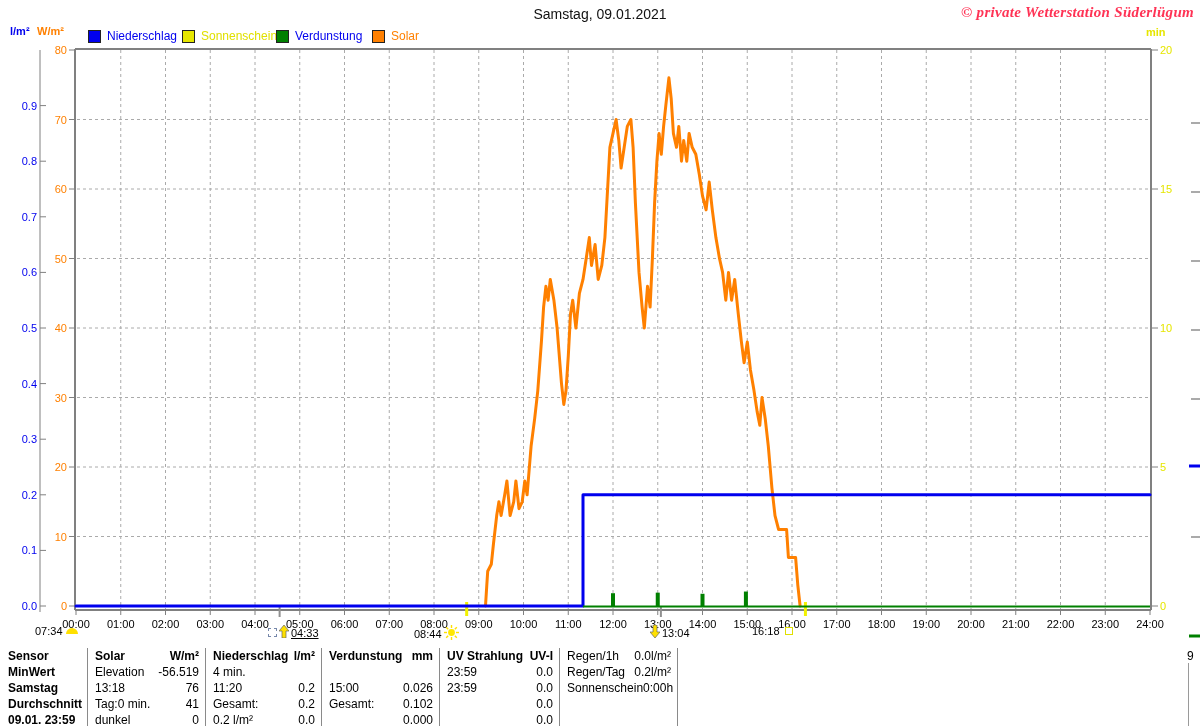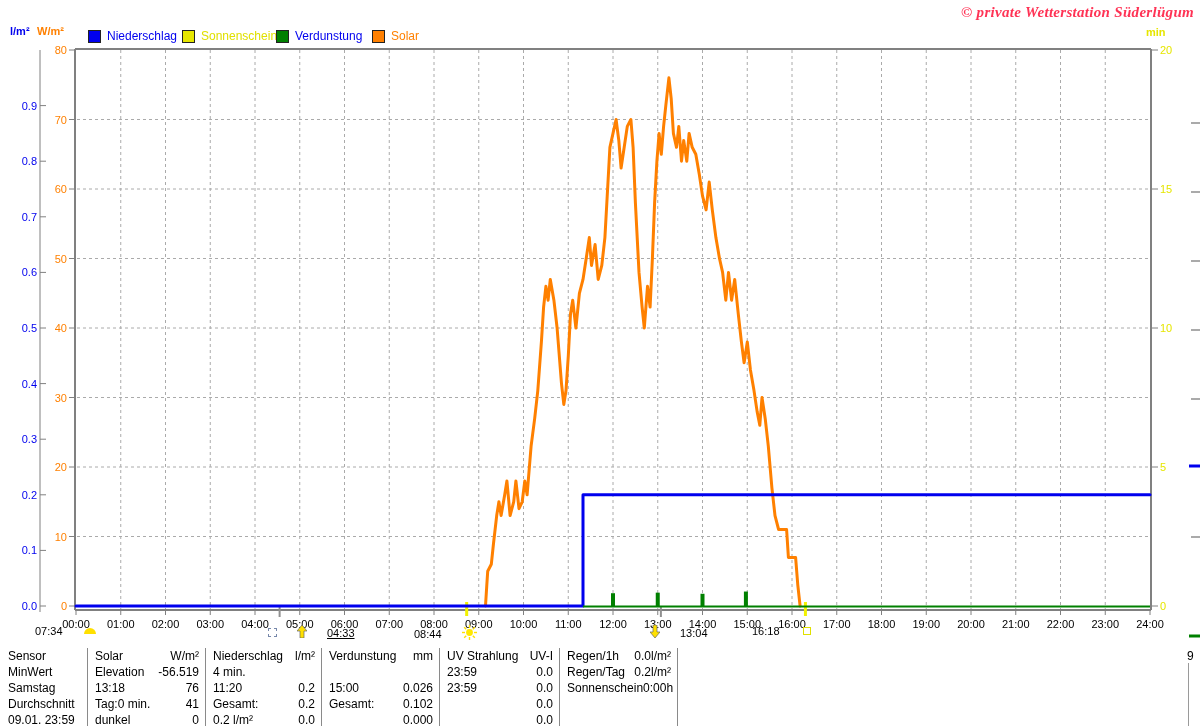--- a/index.html
+++ b/index.html
@@ -9,29 +9,29 @@
   .abs{position:absolute;}
   #page-title{left:0;top:6px;width:1200px;text-align:center;font-size:14px;color:#111;}
   #copyright{right:6px;top:4px;font-family:"Liberation Serif",serif;font-style:italic;
              font-size:15px;font-weight:bold;color:#ff3355;letter-spacing:0.3px;margin-left:24px;}
   .unit-label{font-size:11px;font-weight:bold;}
   #unit-blue{left:10px;top:25px;color:#0000ee;}
   #unit-orange{left:37px;top:25px;color:#ff8000;}
   #unit-min{left:1146px;top:26px;color:#e6e600;text-align:center;}
   .legend-item{position:absolute;top:29px;height:14px;display:flex;align-items:center;font-size:12px;}
   .swatch{width:11px;height:11px;border:1px solid #222;margin-right:6px;display:inline-block;}
-  .marker{position:absolute;font-size:11px;color:#000;display:flex;align-items:center;gap:20px;white-space:nowrap;}
+  .marker{position:absolute;font-size:11px;color:#000;display:flex;align-items:center;gap:2px;white-space:nowrap;}
   .dashed-box{width:7px;height:7px;border:1px dashed #7788aa;display:inline-block;}
   .open-square{width:6px;height:6px;border:1px solid #e0e000;display:inline-block;margin-left:3px;}
   
   #bottom-table{position:absolute;left:0;top:648px;display:flex;align-items:stretch;height:82px;}
   .tcol{box-sizing:border-box;border-right:1px solid #8a8a8a;}
   .tcol0{width:88px;padding-left:8px;}
   .trow{height:16px;line-height:16px;font-size:12px;white-space:nowrap;overflow:visible;}
-  .trow.b{font-weight:normal;}
+  .trow.b{font-weight:bold;}
   .dcol{position:relative;}
   .dpair{display:flex;justify-content:space-between;padding:0 6px 0 7px;}
   .dpair .lv{text-align:left;}
   .dpair .rv{text-align:right;}
   #next-panel-label{left:1187px;top:649px;font-size:12px;color:#000;}
   #next-panel-line{left:1188px;top:663px;width:1px;height:63px;background:#9a9a9a;}
 </style>
 </head>
 <body>
 
@@ -186,20 +186,21 @@
       <line x1="1191" y1="123" x2="1200" y2="123" stroke="#aaaaaa" stroke-width="2"></line>
       <line x1="1191" y1="192" x2="1200" y2="192" stroke="#aaaaaa" stroke-width="2"></line>
       <line x1="1191" y1="261" x2="1200" y2="261" stroke="#aaaaaa" stroke-width="2"></line>
       <line x1="1191" y1="330" x2="1200" y2="330" stroke="#aaaaaa" stroke-width="2"></line>
       <line x1="1191" y1="399" x2="1200" y2="399" stroke="#aaaaaa" stroke-width="2"></line>
       <line x1="1191" y1="537" x2="1200" y2="537" stroke="#aaaaaa" stroke-width="2"></line>
       <line x1="1189" y1="466" x2="1200" y2="466" stroke="#0000ee" stroke-width="3"></line>
       <line x1="1189" y1="636" x2="1200" y2="636" stroke="#008000" stroke-width="3"></line>
     </svg>
 
+  <div class="abs" id="page-title">Samstag, 09.01.2021</div>
   <div class="abs" id="copyright">© private Wetterstation Süderlügum</div>
 
   <div class="abs unit-label" id="unit-blue">l/m²</div>
   <div class="abs unit-label" id="unit-orange">W/m²</div>
   <div class="abs unit-label" id="unit-min">min</div>
 
   <div id="legend">
       <div class="legend-item" style="left: 88px;">
         <span class="swatch" style="background: rgb(0, 0, 238);"></span>
         <span style="color: rgb(0, 0, 238);">Niederschlag</span>

